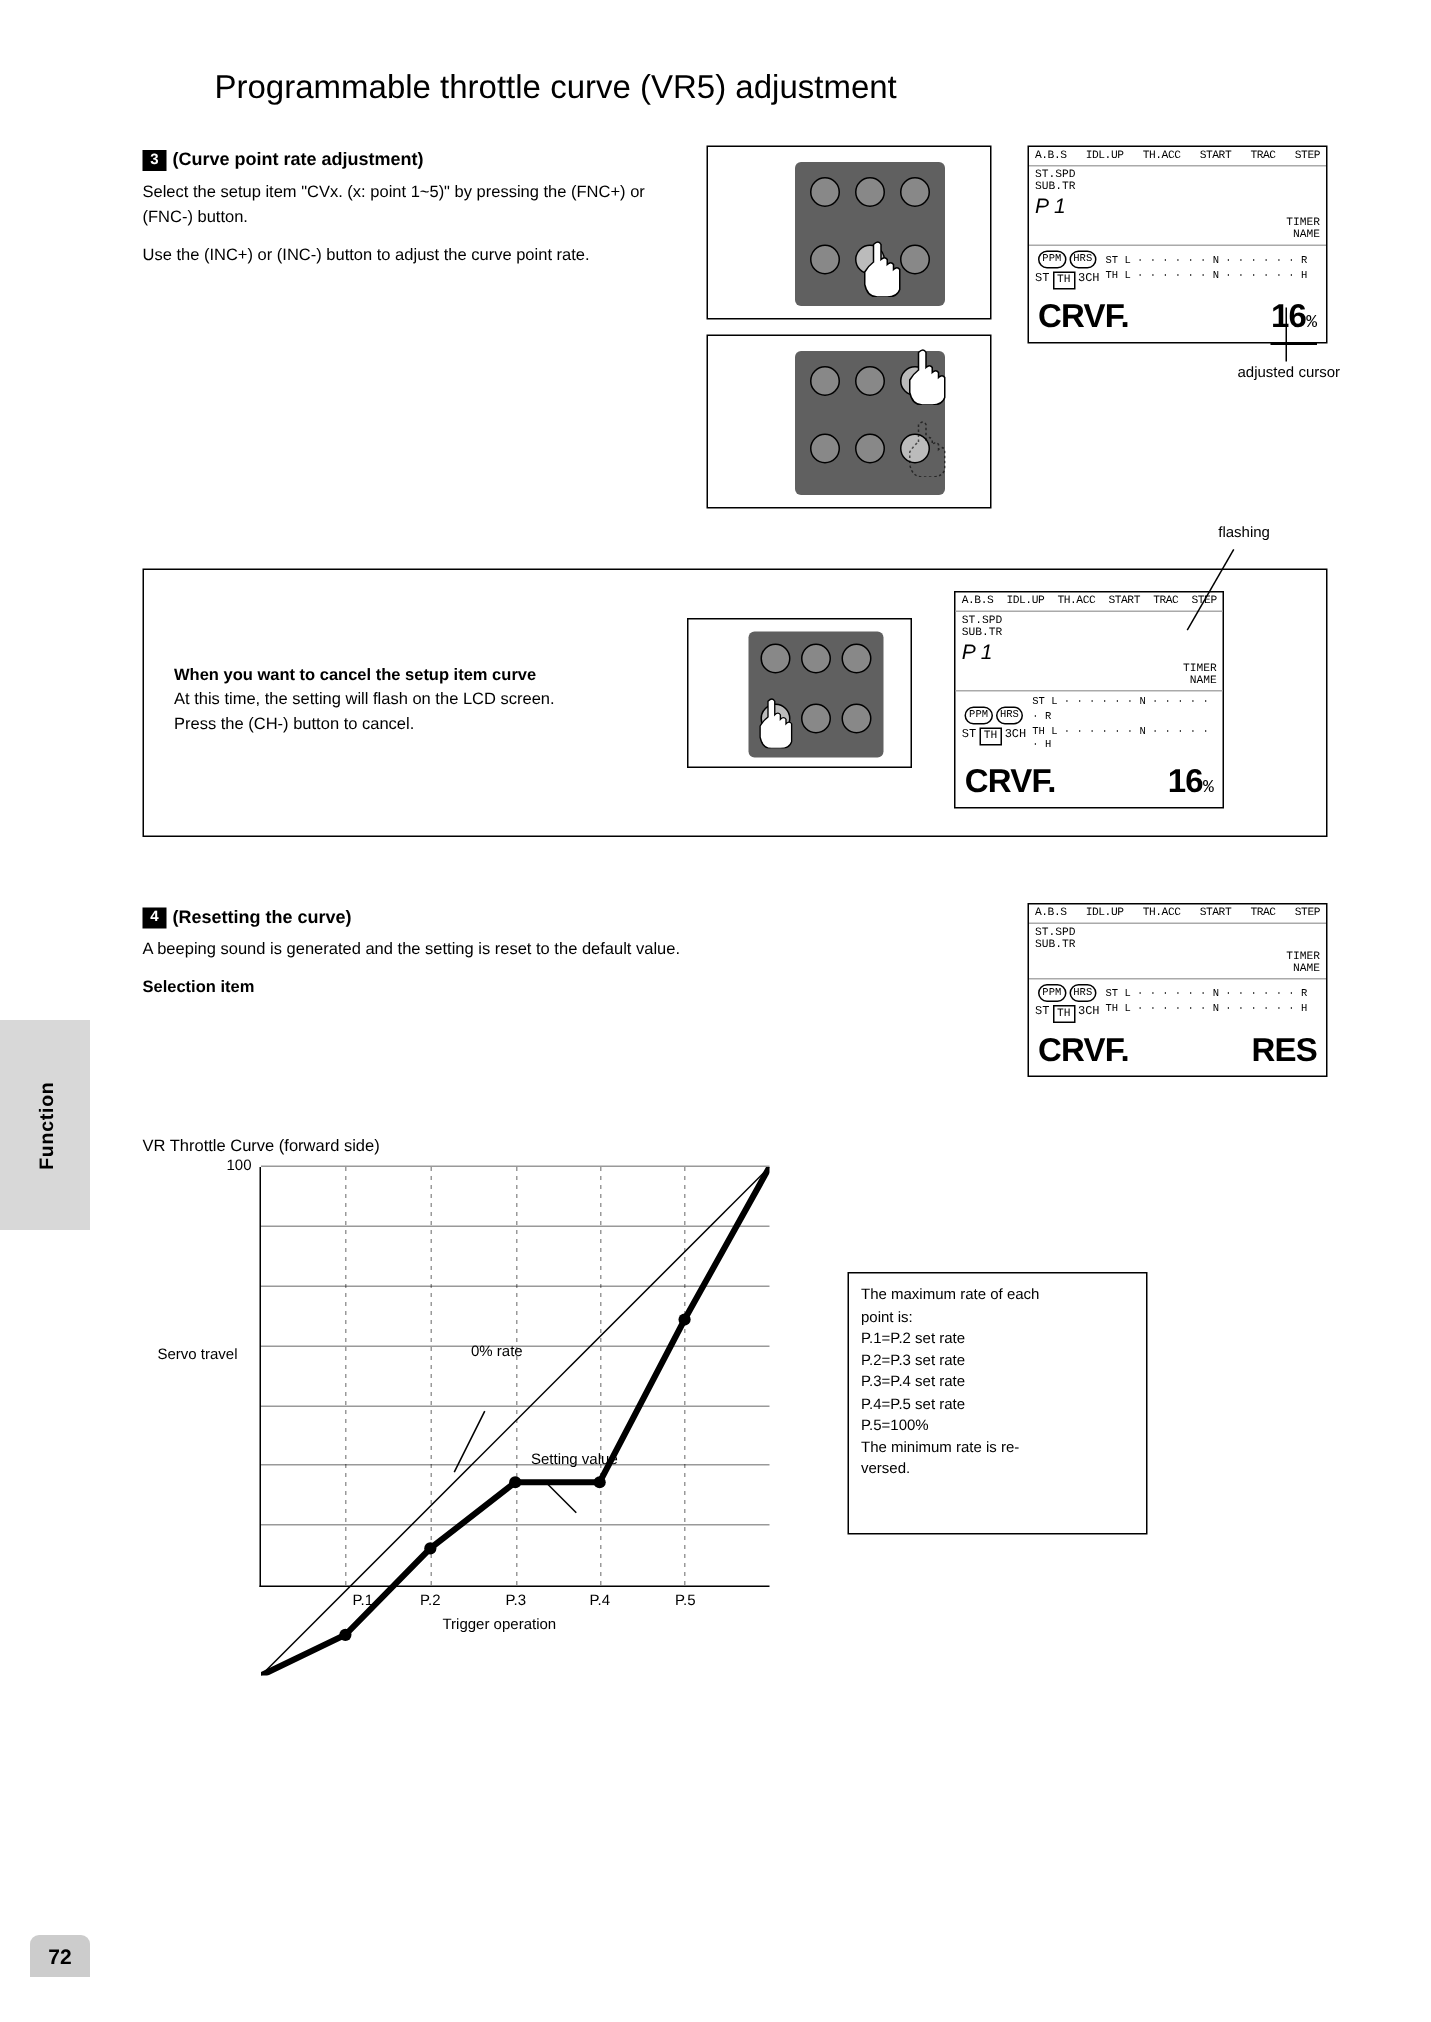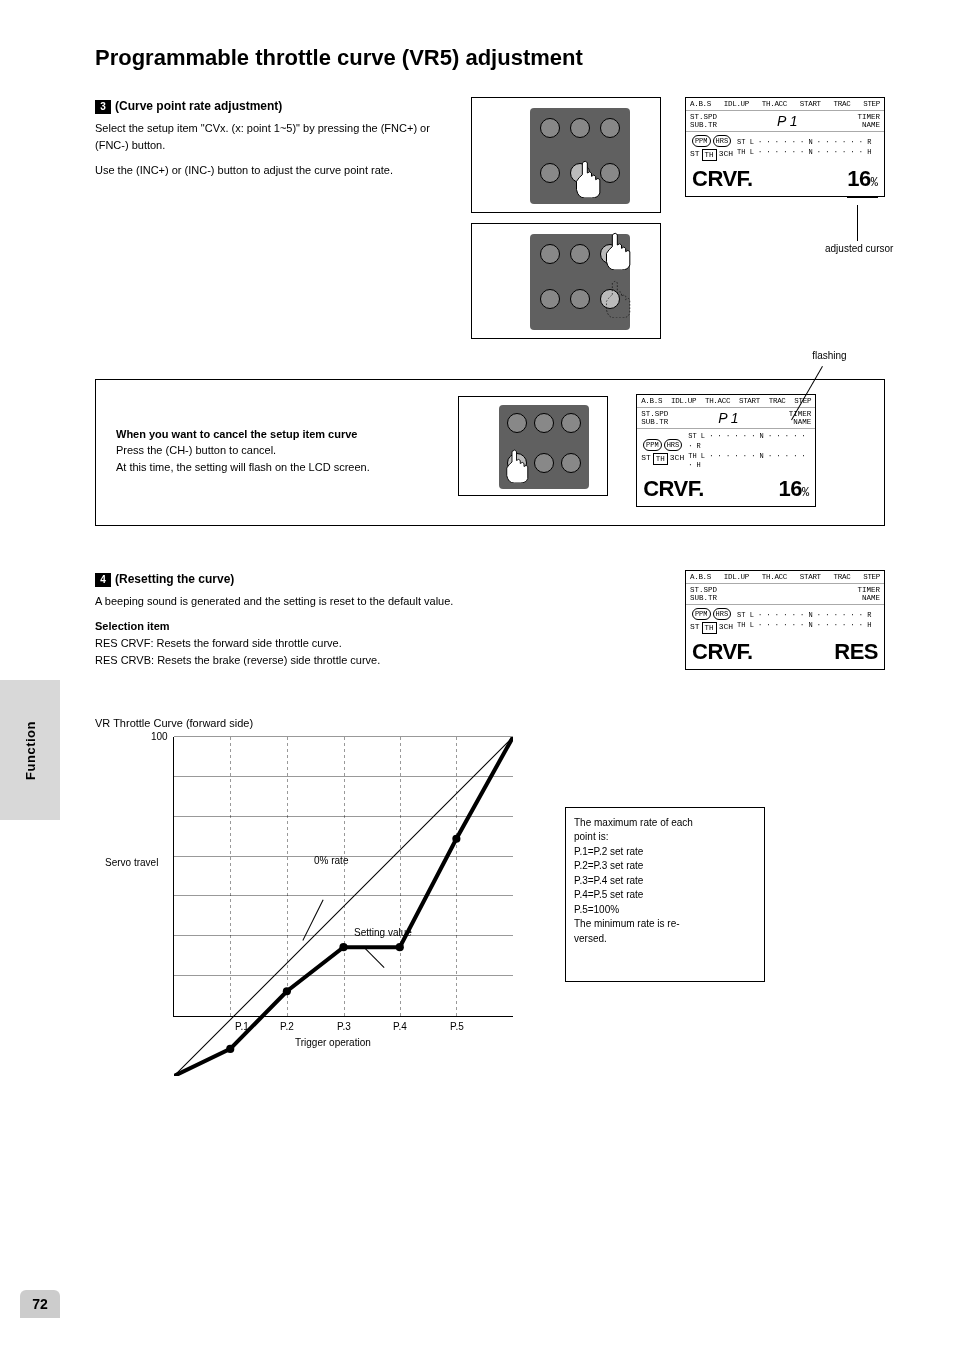--- a/index.html
+++ b/index.html
@@ -6,21 +6,21 @@
   body { width: 954px; height: 1348px; background: #fff; font-family: Arial, Helvetica, sans-serif; position: relative; color: #000; }
 
   .sidebar { position: absolute; left: 0; top: 0; width: 60px; height: 1348px; background: #fff; }
   .sidebar-tab { position: absolute; left: 0; top: 680px; width: 60px; height: 140px; background: #d8d8d8; display: flex; align-items: center; justify-content: center; }
   .sidebar-tab span { writing-mode: vertical-rl; transform: rotate(180deg); font-size: 13px; font-weight: bold; color: #000; letter-spacing: 0.5px; }
 
   .pagenum { position: absolute; left: 20px; bottom: 30px; width: 40px; height: 28px; background: #ccc; border-radius: 6px 6px 0 0; display: flex; align-items: center; justify-content: center; font-size: 14px; font-weight: bold; }
 
   .content { position: absolute; left: 95px; top: 45px; width: 790px; }
 
-  h1.title { font-size: 22px; font-weight: bold; margin-bottom: 26px; }
+  h1.title { font-size: 22px; font-weight: normal; margin-bottom: 26px; margin-left: 48px; }
 
   .row { display: flex; align-items: flex-start; }
   .leftcol { flex: 1; font-size: 11px; line-height: 1.55; }
   .rightcol { display: flex; gap: 24px; }
 
   .step-num { display: inline-block; width: 16px; height: 14px; background: #000; color: #fff; font-size: 10px; text-align: center; line-height: 14px; font-weight: bold; margin-right: 4px; vertical-align: middle; }
   .step-title { font-size: 12px; font-weight: bold; margin-bottom: 4px; }
   .leftcol p { margin-bottom: 8px; }
   .leftcol .note { margin-top: 6px; }
 
@@ -34,21 +34,21 @@
   .pad-b4 { left: 10px; top: 55px; }
   .pad-b5 { left: 40px; top: 55px; }
   .pad-b6 { left: 70px; top: 55px; }
   .pad-btn.hi { background: #bbb; }
   .hand { position: absolute; width: 34px; height: 40px; }
   .hand svg { width: 100%; height: 100%; }
 
   
   .lcd { width: 200px; border: 1px solid #000; font-family: "Courier New", monospace; font-size: 8px; background: #fff; }
   .lcd .menu { display: flex; justify-content: space-between; padding: 2px 4px; border-bottom: 1px solid #aaa; font-size: 7.5px; letter-spacing: -0.3px; }
-  .lcd .menu2 { display: flex; justify-content: space-between; padding: 2px 4px; border-bottom: 1px solid #aaa; font-size: 7.5px; }
+  .lcd .menu2 { display: flex; justify-content: space-between; padding: 2px 4px; border-bottom: 1px solid #aaa; font-size: 7.5px; flex-direction: column; }
   .lcd .mid { display: flex; align-items: center; padding: 3px 4px; gap: 4px; }
   .lcd .pill { border: 1px solid #000; border-radius: 6px; padding: 0 2px; font-size: 7px; line-height: 10px; }
   .lcd .box { border: 1px solid #000; padding: 0 2px; font-size: 7.5px; line-height: 10px; }
   .lcd .big { display: flex; justify-content: space-between; align-items: baseline; padding: 2px 6px 4px; }
   .lcd .big .val { font-size: 22px; font-weight: bold; font-family: Arial, sans-serif; letter-spacing: -0.5px; }
 
   .flash-wrap { position: relative; display: inline-block; }
   .flash-underline { position: absolute; left: 0; right: 0; bottom: -6px; height: 2px; background: #000; }
   .flash-line { position: absolute; width: 1px; height: 40px; background: #000; }
   .flash-label { position: absolute; font-size: 10px; white-space: nowrap; }
@@ -180,22 +180,22 @@
         <div class="flash-line" style="left:172px;top:108px;height:36px"></div>
         <div class="flash-label" style="left:140px;top:146px">adjusted cursor</div>
       </div>
     </div>
   </div>
 
   <div class="cancel-box">
     <div class="inner">
       <div class="cancel-text" style="max-width:42%">
         <b>When you want to cancel the setup item curve</b>
+        <p>At this time, the setting will flash on the LCD screen.</p>
         <p>Press the (CH-) button to cancel.</p>
-        <p>At this time, the setting will flash on the LCD screen.</p>
       </div>
 
       <div>
       <div class="pad-box" style="width:150px;height:100px">
         <div class="pad-slab" style="left:40px;top:8px;width:90px;height:84px">
           <div class="pad-btn" style="left:8px;top:8px"></div>
               <div class="pad-btn" style="left:35px;top:8px"></div>
               <div class="pad-btn" style="left:62px;top:8px"></div>
           <div class="pad-btn hi" style="left:8px;top:48px"></div>
               <div class="pad-btn" style="left:35px;top:48px"></div>
@@ -252,22 +252,21 @@
     </div>
   </div>
 
   <div class="reset-sect">
     <div class="row">
       <div class="leftcol" style="padding-right:14px">
         <div class="step-title">
           <span class="step-num">4</span><span>(Resetting the curve)</span>
         </div>
         <p>A beeping sound is generated and the setting is reset to the default value.</p>
-        <p class="note"><b>Selection item</b><br><span style="white-space:pre-line"> RES CRVF: Resets the forward side throttle curve.
- RES CRVB: Resets the brake (reverse) side throttle curve.</span></p>
+        <p class="note"><b>Selection item</b><br></p>
       </div>
 
       <div class="lcd" style="width:200px">
         <div class="menu">
           <span>A.B.S</span>
             <span>IDL.UP</span>
             <span>TH.ACC</span>
             <span>START</span>
             <span>TRAC</span>
             <span>STEP</span>

